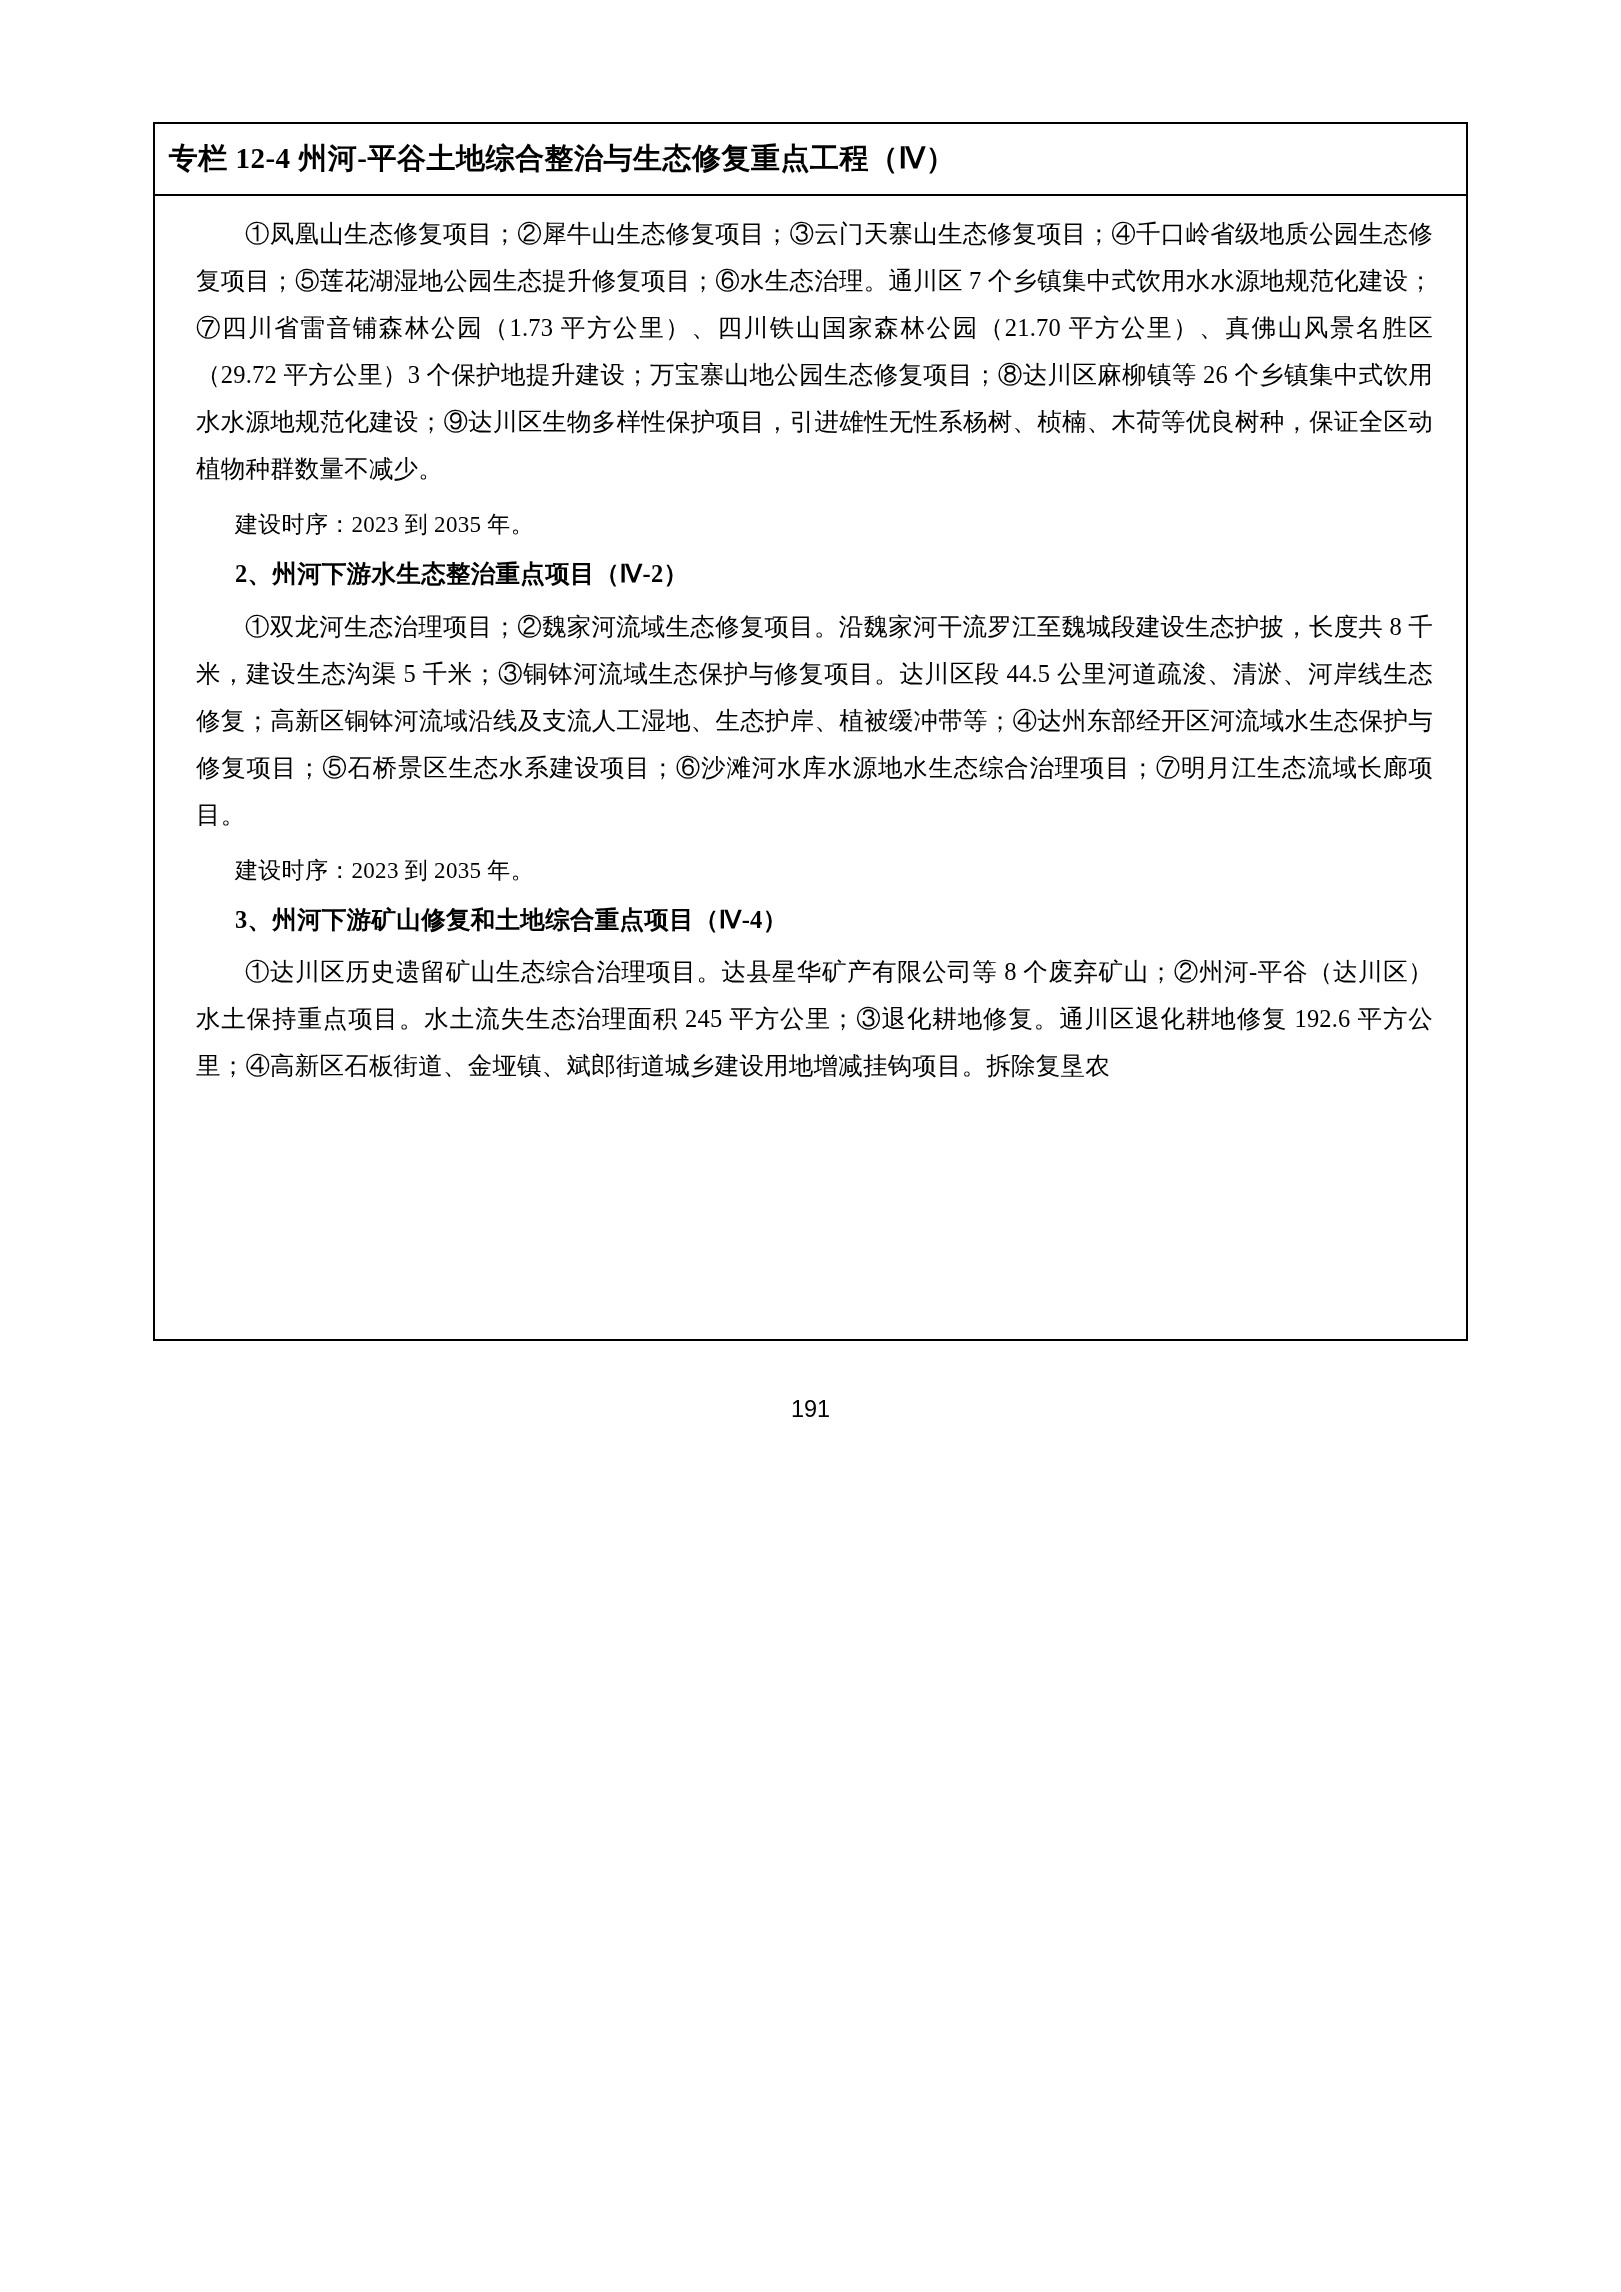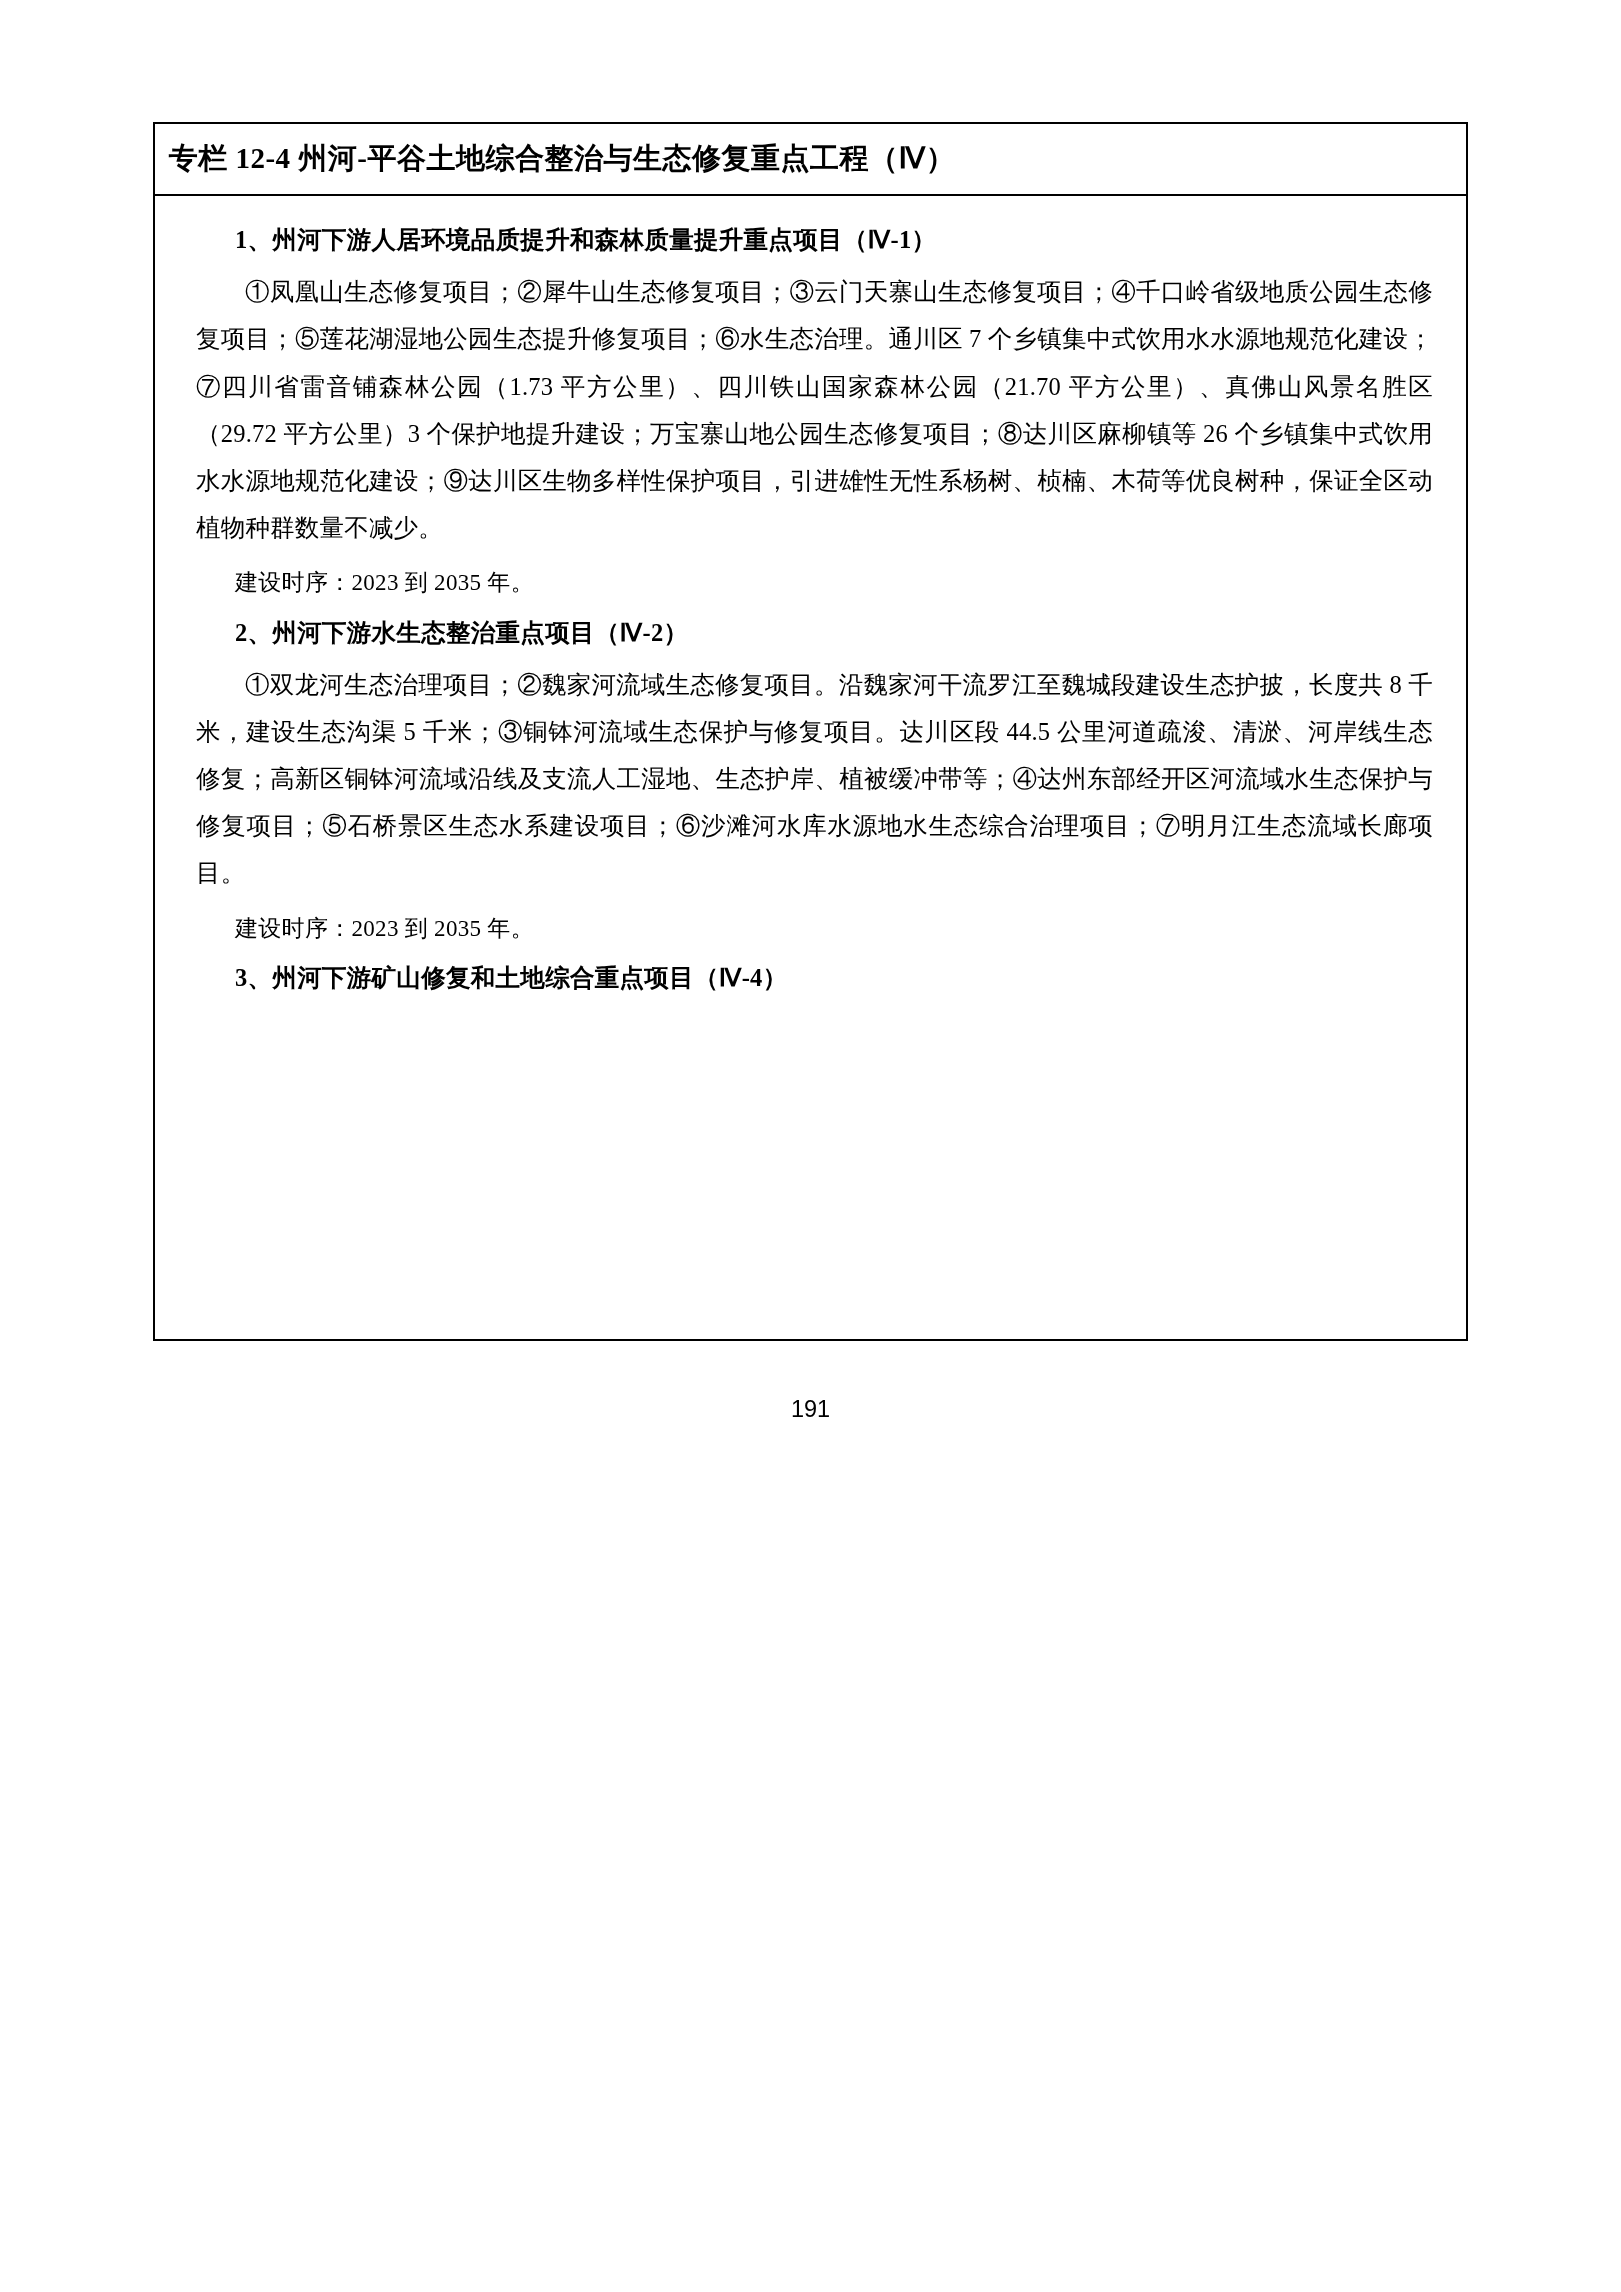--- a/index.html
+++ b/index.html
@@ -85,29 +85,29 @@
 <body>
 
 <div class="page">
 
   <div class="doc-box">
 
     <div class="box-title">专栏 12-4 州河-平谷土地综合整治与生态修复重点工程（Ⅳ）</div>
 
     <div class="box-body">
 
-      <div class="sec-head">1、州河下游人居环境品质提升和森林质量提升重点项目（Ⅳ-1）</div>
       <p class="para">①凤凰山生态修复项目；②犀牛山生态修复项目；③云门天寨山生态修复项目；④千口岭省级地质公园生态修复项目；⑤莲花湖湿地公园生态提升修复项目；⑥水生态治理。通川区 7 个乡镇集中式饮用水水源地规范化建设；⑦四川省雷音铺森林公园（1.73 平方公里）、四川铁山国家森林公园（21.70 平方公里）、真佛山风景名胜区（29.72 平方公里）3 个保护地提升建设；万宝寨山地公园生态修复项目；⑧达川区麻柳镇等 26 个乡镇集中式饮用水水源地规范化建设；⑨达川区生物多样性保护项目，引进雄性无性系杨树、桢楠、木荷等优良树种，保证全区动植物种群数量不减少。</p>
       <div class="timing">建设时序：2023 到 2035 年。</div>
 
       <div class="sec-head">2、州河下游水生态整治重点项目（Ⅳ-2）</div>
       <p class="para">①双龙河生态治理项目；②魏家河流域生态修复项目。沿魏家河干流罗江至魏城段建设生态护披，长度共 8 千米，建设生态沟渠 5 千米；③铜钵河流域生态保护与修复项目。达川区段 44.5 公里河道疏浚、清淤、河岸线生态修复；高新区铜钵河流域沿线及支流人工湿地、生态护岸、植被缓冲带等；④达州东部经开区河流域水生态保护与修复项目；⑤石桥景区生态水系建设项目；⑥沙滩河水库水源地水生态综合治理项目；⑦明月江生态流域长廊项目。</p>
       <div class="timing">建设时序：2023 到 2035 年。</div>
 
       <div class="sec-head">3、州河下游矿山修复和土地综合重点项目（Ⅳ-4）</div>
+      <p class="para">①达川区历史遗留矿山生态综合治理项目。达县星华矿产有限公司等 8 个废弃矿山；②州河-平谷（达川区）水土保持重点项目。水土流失生态治理面积 245 平方公里；③退化耕地修复。通川区退化耕地修复 192.6 平方公里；④高新区石板街道、金垭镇、斌郎街道城乡建设用地增减挂钩项目。拆除复垦农</p>
 
     </div>
   </div>
 
   <div class="page-number">191</div>
 
 </div>
 
 
 </body></html>

